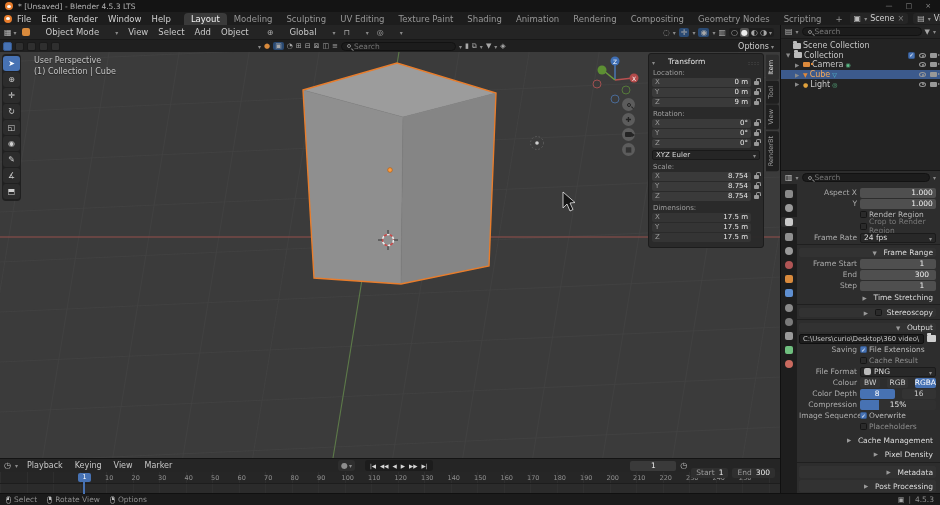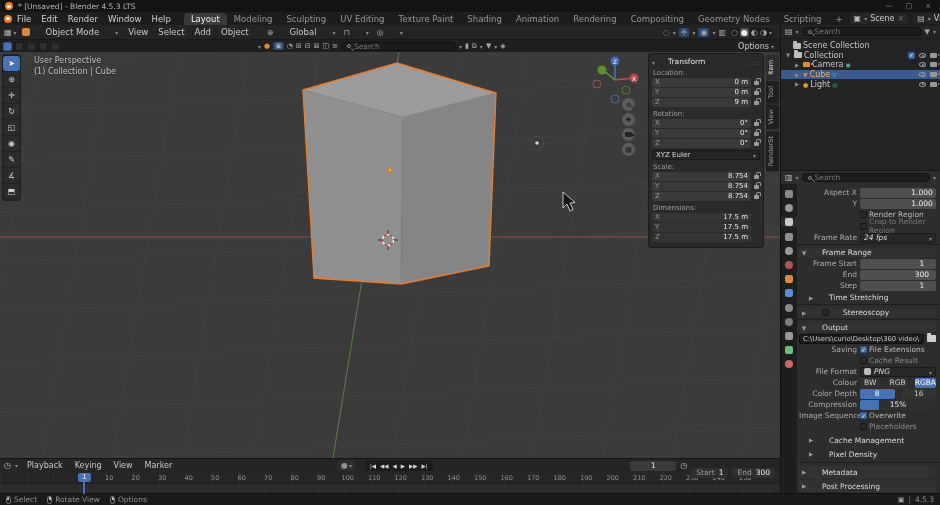--- a/index.html
+++ b/index.html
@@ -109,31 +109,31 @@
   .props-body { flex: 1; display: flex; min-height: 0; }
   .ptabs { width: 16px; background: #1e1e1e; display: flex; flex-direction: column; align-items: center; gap: 4.2px; padding-top: 5px; flex: none; }
   .ptab { width: 14px; display: flex; justify-content: center; padding: 1px 0; border-radius: 2px 0 0 2px; }
   .ptab.active { background: #2d2d2d; width: 16px; }
   .pt { width: 8px; height: 8px; border-radius: 2px; }
   .pcontent { flex: 1; padding: 3px 4px 0 2px; font-size: 7.5px; color: #b9b9b9; display: flex; flex-direction: column; min-height: 0; overflow: hidden; }
   .prow { display: flex; align-items: center; min-height: 11px; gap: 3px; }
   .plabel { width: 58px; text-align: right; color: #ababab; flex: none; white-space: nowrap; }
   .pval { flex: 1; display: flex; align-items: center; gap: 2px; }
   .num { flex: 1; background: #4f4f4f; border-radius: 2px; height: 10px; line-height: 10px; text-align: center; color: #f0f0f0; padding-left: 48px; }
-  .pdrop { flex: 1; background: #282828; border: 1px solid #1b1b1b; border-radius: 2px; height: 10px; display: flex; align-items: flex-end; justify-content: space-between; padding: 0 3px; color: #ddd; font-style: italic; }
+  .pdrop { flex: 1; background: #282828; border: 1px solid #1b1b1b; border-radius: 2px; height: 10px; display: flex; align-items: flex-end; justify-content: space-between; padding: 0 3px; color: #ddd; }
   .pathf { flex: 1; background: #1c1c1c; border: 1px solid #101010; border-radius: 2px; height: 10px; line-height: 9px; padding: 0 3px; color: #c9c9c9; white-space: nowrap; overflow: hidden; font-size: 6.8px; }
   .folder { width: 9px; height: 7px; background: #cfcfcf; border-radius: 1px; position: relative; flex: none; }
   .folder::before { content:""; position:absolute; left:0; top:-2px; width:4px; height:2px; background:#cfcfcf; border-radius:1px 0 0 0; }
   .seg { flex: 1; display: flex; gap: 7px; }
   .seg > div { flex: 1; background: #333; border-radius: 2px; height: 10px; line-height: 10px; text-align: center; color: #cfcfcf; }
   .seg > .on { background: #4772b3; color: #fff; }
   .slider { flex: 1; position: relative; background: #303030; border-radius: 2px; height: 10px; line-height: 10px; text-align: center; color: #e8e8e8; overflow: hidden; }
   .slider .fill { position: absolute; left: 0; top: 0; bottom: 0; background: #4772b3; }
   .slider span { position: relative; }
-  .sect { display: flex; align-items: center; gap: 14px; height: 12px; background: #323232; border-radius: 2px; margin: 2px 0 1px 0; padding: 0 3px; color: #dcdcdc; }
+  .sect { display: flex; align-items: center; gap: 5px; height: 12px; background: #323232; border-radius: 2px; margin: 2px 0 1px 0; padding: 0 3px; color: #dcdcdc; justify-content: flex-end; }
   .sect.flat { background: transparent; }
   .sect .arrow { font-size: 5.5px; color: #9a9a9a; width: 6px; }
   .sub { padding-left: 10px; }
   .psep { height: 1px; background: #1f1f1f; margin: 1px -4px 1px -2px; flex: none; }
 
   
   .timeline { height: 35px; flex: none; background: #222; position: relative; border-top: 1px solid #141414; }
   .tl-header { height: 13px; background: #252525; display: flex; align-items: center; gap: 4px; padding: 0 4px; font-size: 8px; position: relative; }
   .autokey { position: absolute; left: 338px; display: flex; align-items: center; gap: 1px; background: #2e2e2e; border-radius: 3px; padding: 0 3px; height: 11px; color: #8f8f8f; }
   .transport { position: absolute; left: 365px; display: flex; align-items: center; gap: 4px; background: #1c1c1c; border-radius: 3px; height: 11px; padding: 0 5px; font-size: 5.5px; color: #d5d5d5; }

